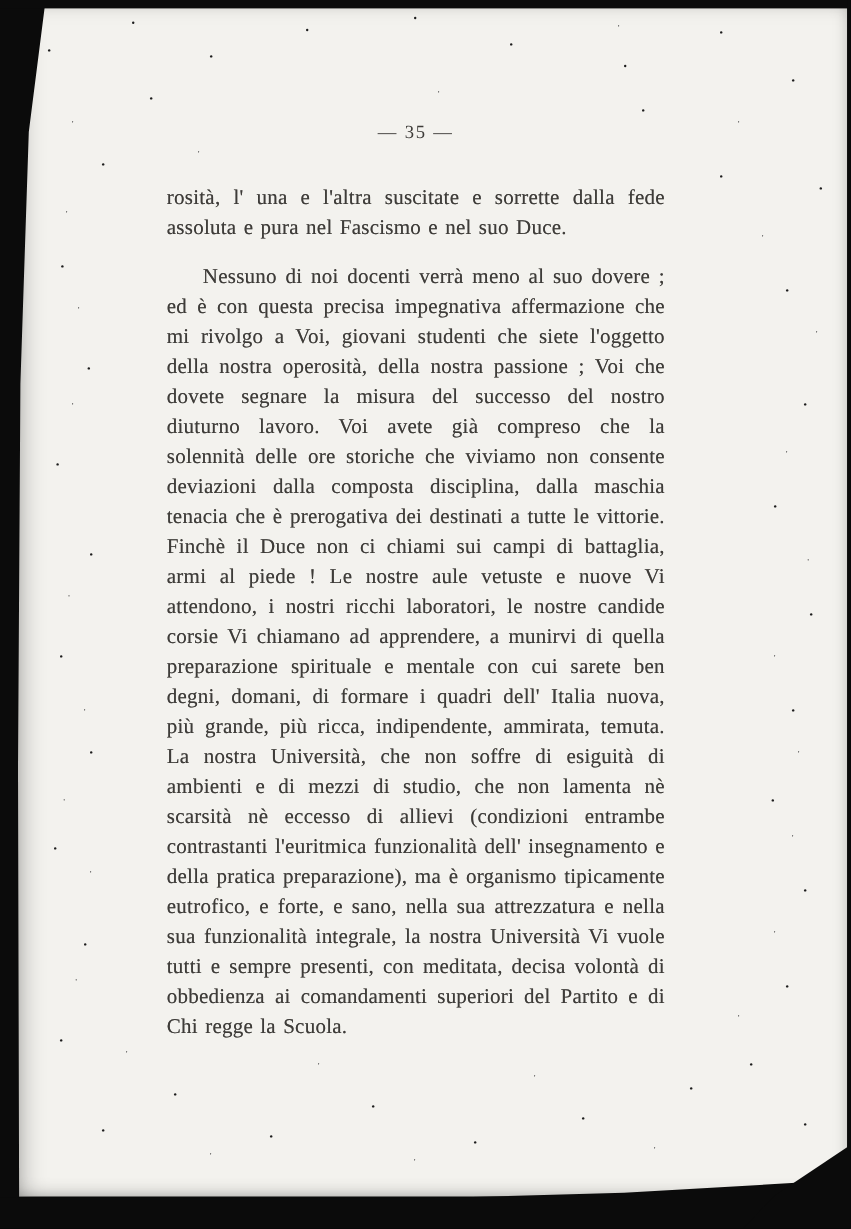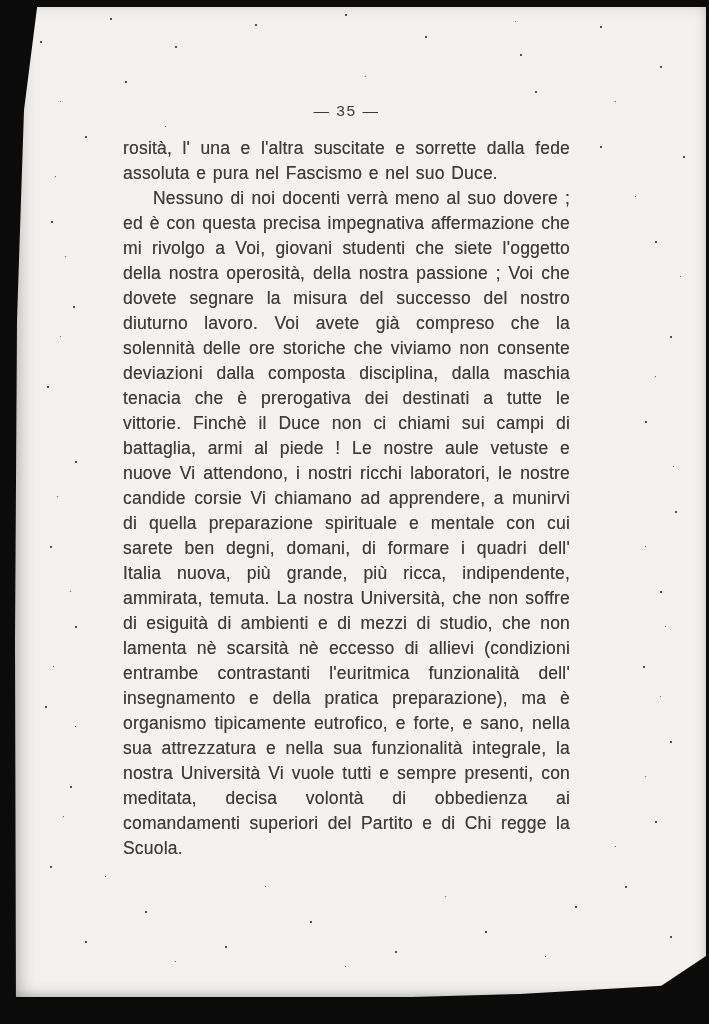--- a/index.html
+++ b/index.html
@@ -6,21 +6,21 @@
     margin: 0;
     padding: 0;
     background: #000;
   }
   .scan {
     position: relative;
     width: 709px;
     height: 1024px;
     background: #0b0b0b;
     overflow: hidden;
-    font-family: Liberation Sans, sans-serif;
+    font-family: Liberation Serif, serif;
   }
   
   .page {
     position: absolute;
     left: 15px;
     top: 6px;
     right: 3px;
     bottom: 27px;
     background: #f3f2ee;
     box-shadow:
@@ -56,21 +56,21 @@
     color: #3e3c39;
   }
   
   .text-block {
     position: absolute;
     left: 108px;
     top: 130px;
     width: 447px;
   }
   .para {
-    margin: 0;
+    margin: 16px;
     font-size: 17.5px;
     line-height: 25px;
     text-align: justify;
     color: #3e3c39;
     word-spacing: 1.5px;
     letter-spacing: 0.2px;
     text-shadow: 0 0 0.5px rgba(62,60,57,0.65);
     hyphens: none;
   }
   .para.indent { text-indent: 30px; }

